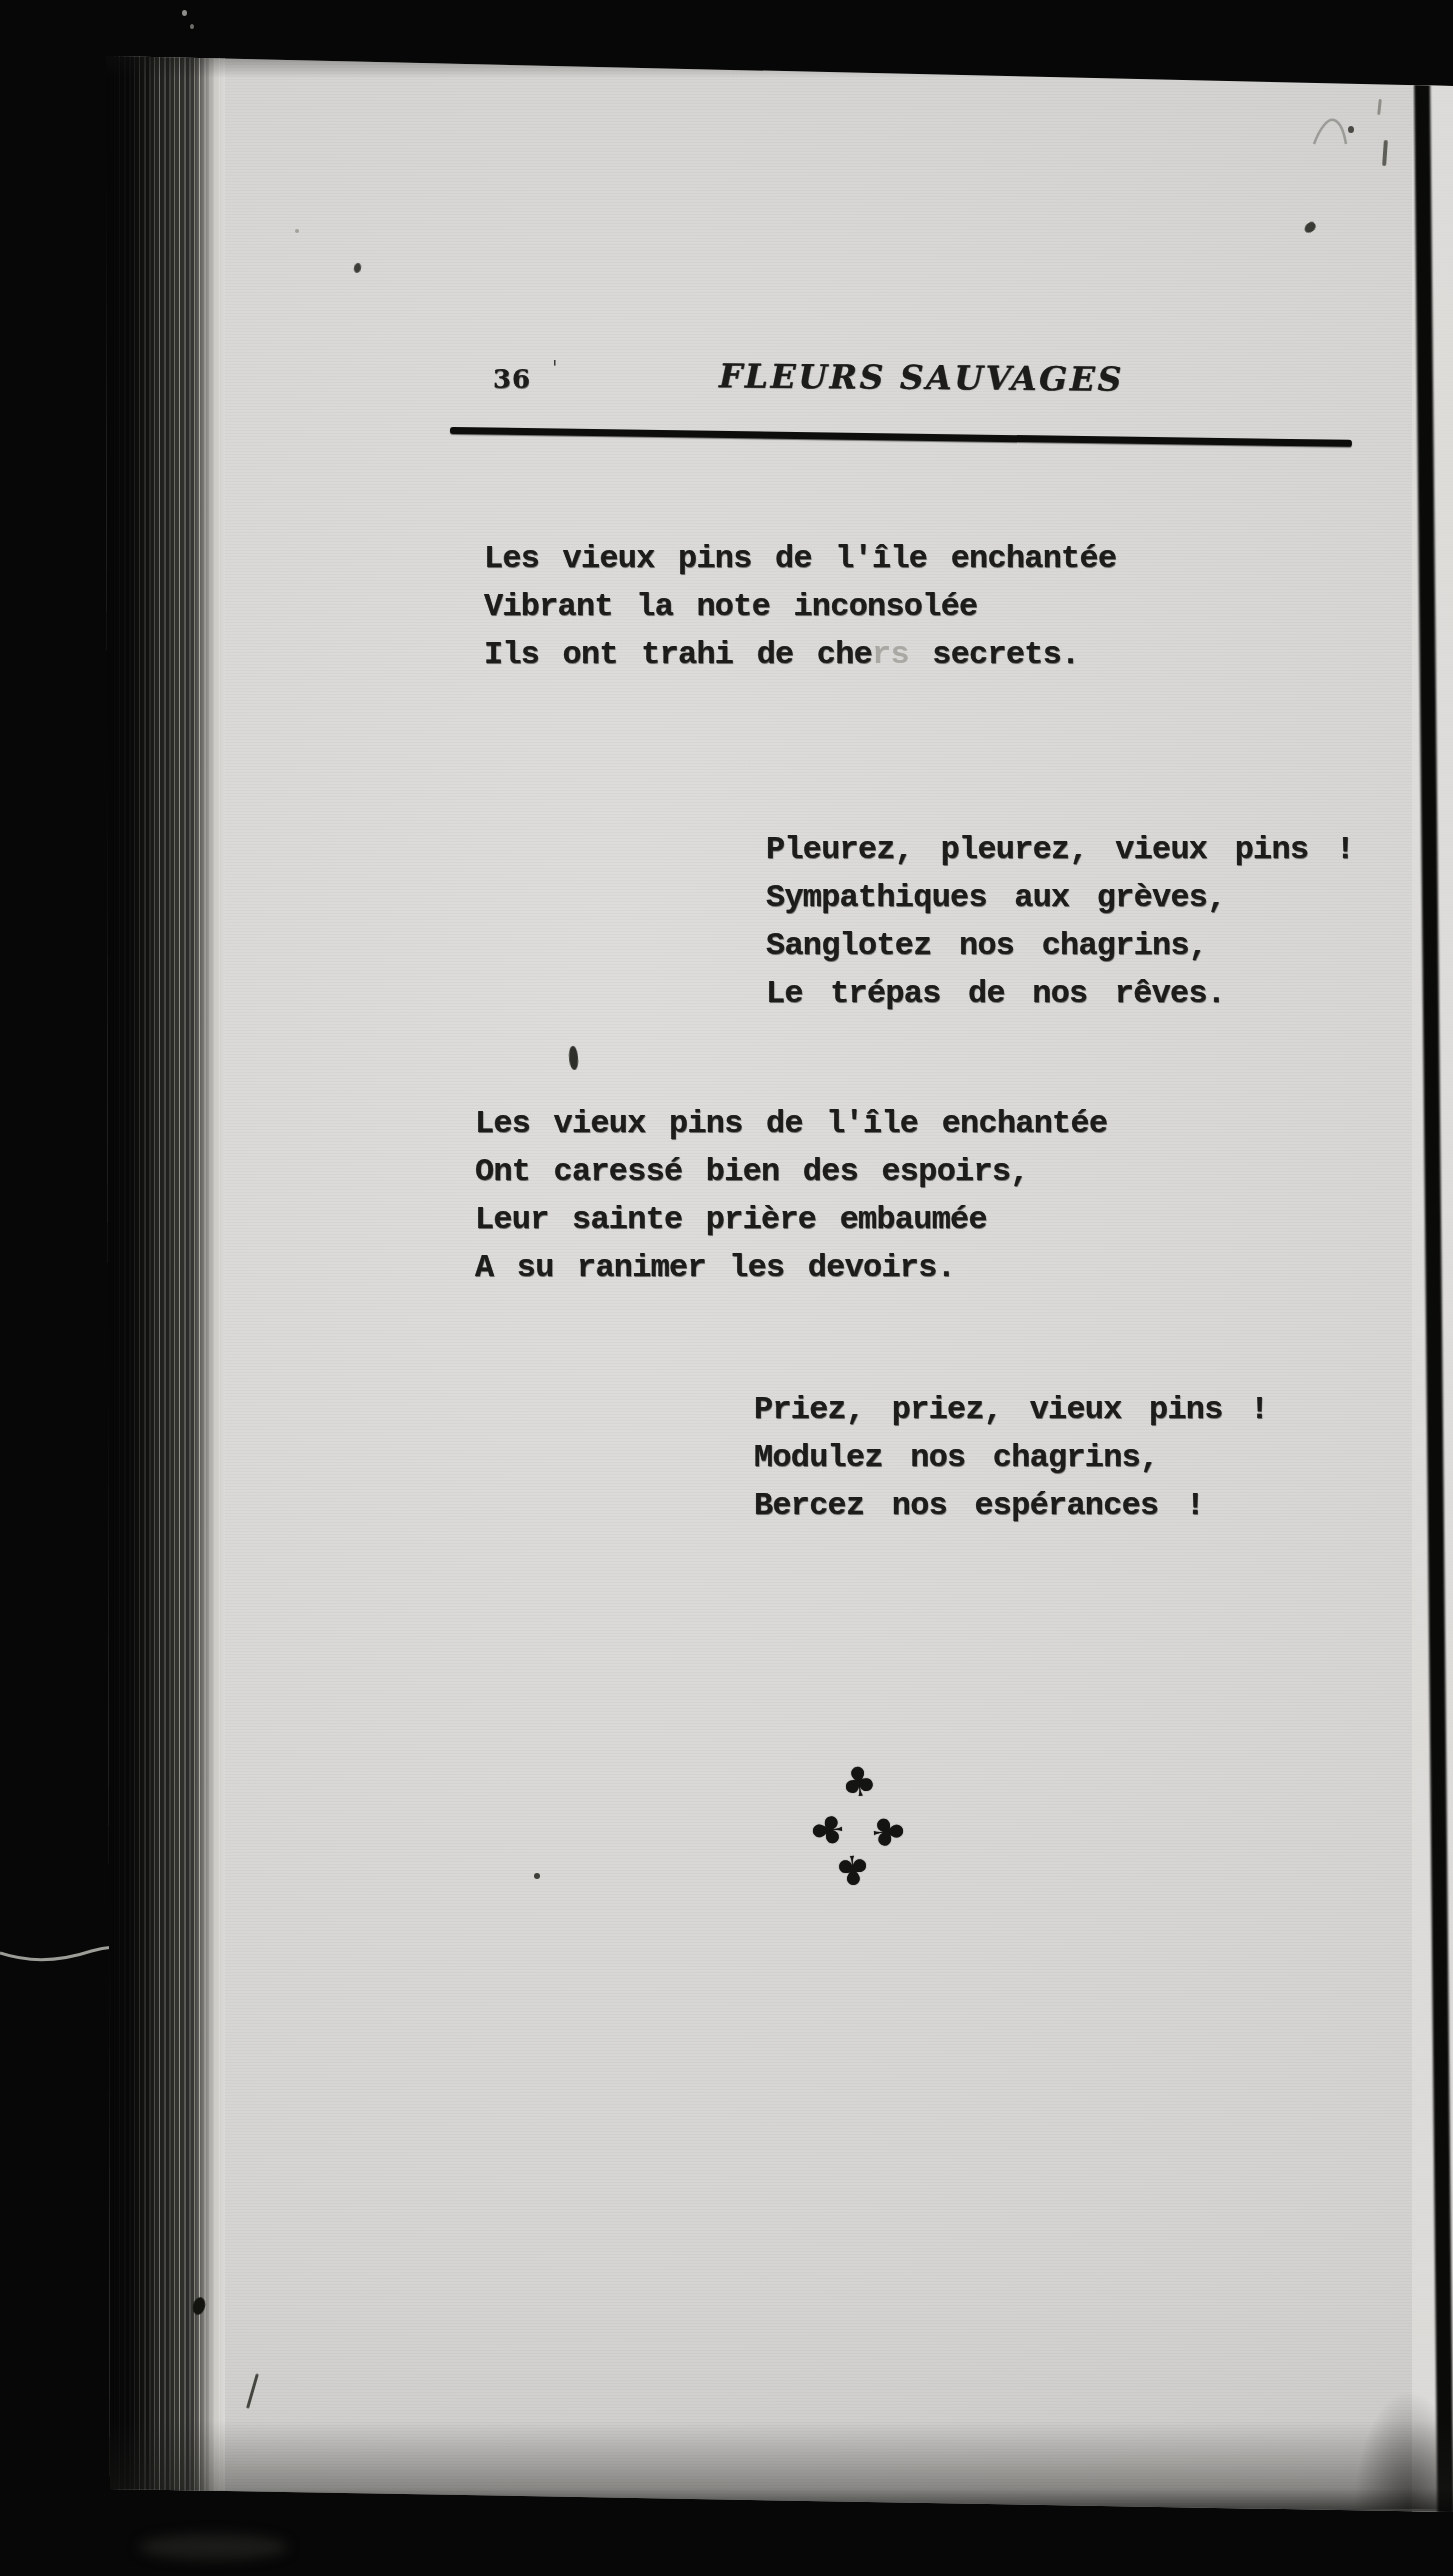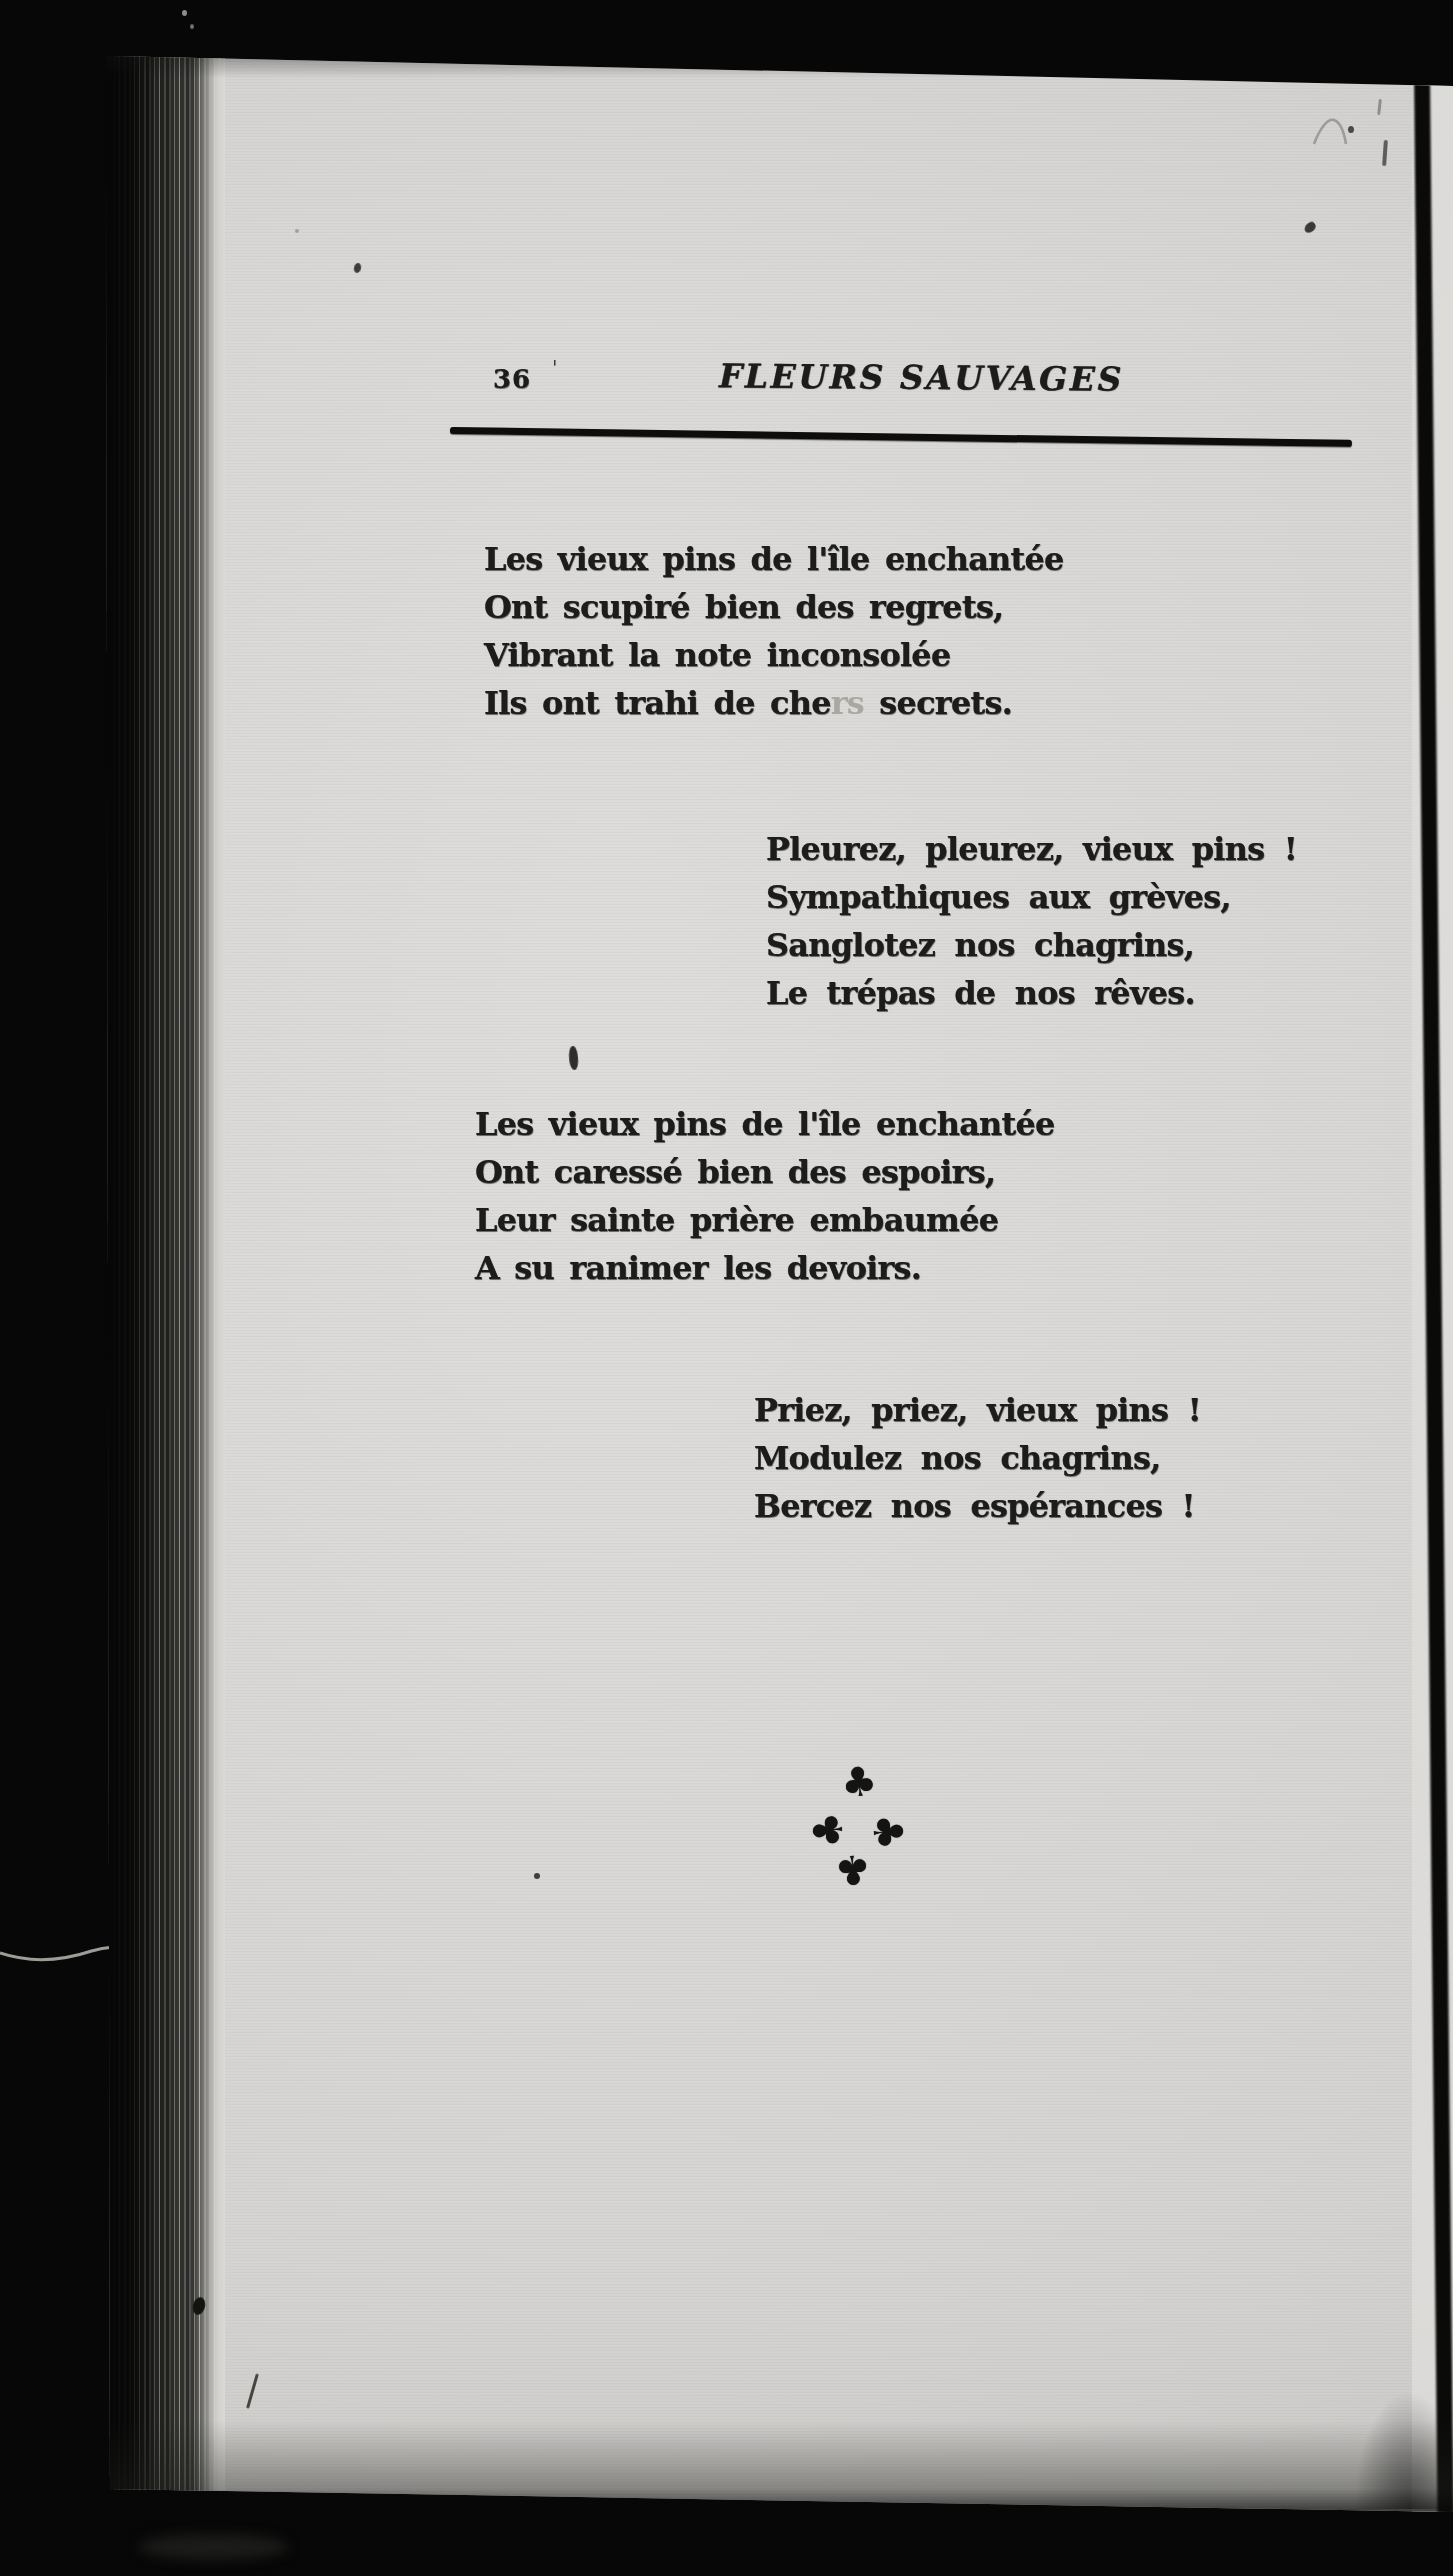--- a/index.html
+++ b/index.html
@@ -43,21 +43,21 @@
        text-shadow:0.5px 0.5px 0.7px rgba(25,25,20,0.6),-0.3px 0 0.4px rgba(25,25,20,0.45);}
   .pagenum{position:absolute;left:493px;top:364px;font-size:26px;letter-spacing:1px;}
   .pagenum-mark{position:absolute;left:552px;top:356px;font-size:20px;color:#3a3a36;}
   .running-title{position:absolute;left:719px;top:358px;font-size:33px;font-style:italic;
        letter-spacing:2.5px;transform:rotate(0.5deg);}
   .rule{position:absolute;left:450px;top:427px;width:902px;height:7px;background:#0d0d0b;
        transform-origin:left center;transform:rotate(0.82deg);border-radius:3px;
        box-shadow:0 1px 1px rgba(10,10,10,0.5);}
 
   .stanza{position:absolute;font-size:32px;letter-spacing:-0.8px;line-height:48px;white-space:nowrap;}
-  .stanza .line{height:48px;}
+  .stanza .line{height:48px;font-family:Liberation Mono, monospace;}
   .s1{left:484px;top:535px;word-spacing:5px;}
   .s2{left:766px;top:826px;word-spacing:9px;line-height:47px;}
   .s3{left:475px;top:1100px;word-spacing:5px;}
   .s4{left:754px;top:1386px;word-spacing:9px;}
   .faded{color:#a9a8a2;text-shadow:none;text-align:right;}
 
   
   .fleuron{position:absolute;font-size:40px;line-height:1;color:#141412;
            text-shadow:0 0 1px rgba(10,10,8,0.8);}
   .orn-top{left:841px;top:1762px;transform:rotate(-8deg);}
@@ -111,21 +111,20 @@
     <div class="top-shadow"></div>
     <div class="bottom-shadow"></div>
 
     <div class="pagenum ink">36</div>
     <div class="pagenum-mark">'</div>
     <div class="running-title ink">FLEURS SAUVAGES</div>
     <div class="rule"></div>
 
     <div class="stanza s1 ink">
       <div class="line">Les vieux pins de l'île enchantée</div>
-      <div class="line">Ont scupiré bien des regrets,</div>
       <div class="line">Vibrant la note inconsolée</div>
       <div class="line"><span>Ils ont trahi de che</span><span class="faded">rs</span><span> secrets.</span></div>
     </div>
 
     <div class="stanza s2 ink">
       <div class="line">Pleurez, pleurez, vieux pins !</div>
       <div class="line">Sympathiques aux grèves,</div>
       <div class="line">Sanglotez nos chagrins,</div>
       <div class="line">Le trépas de nos rêves.</div>
     </div>

